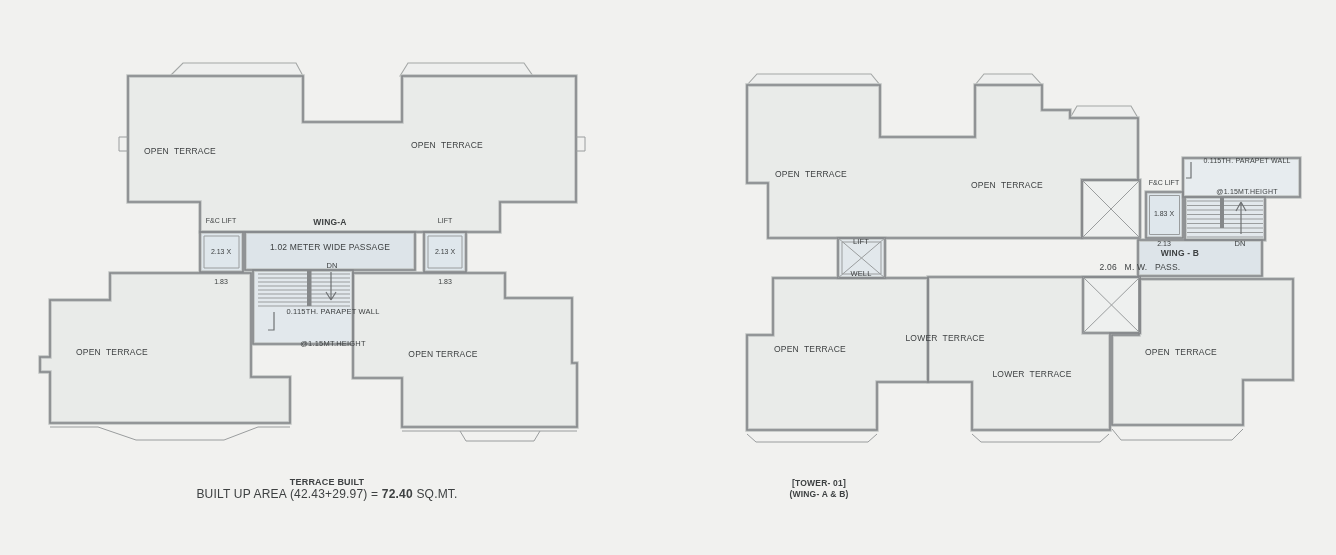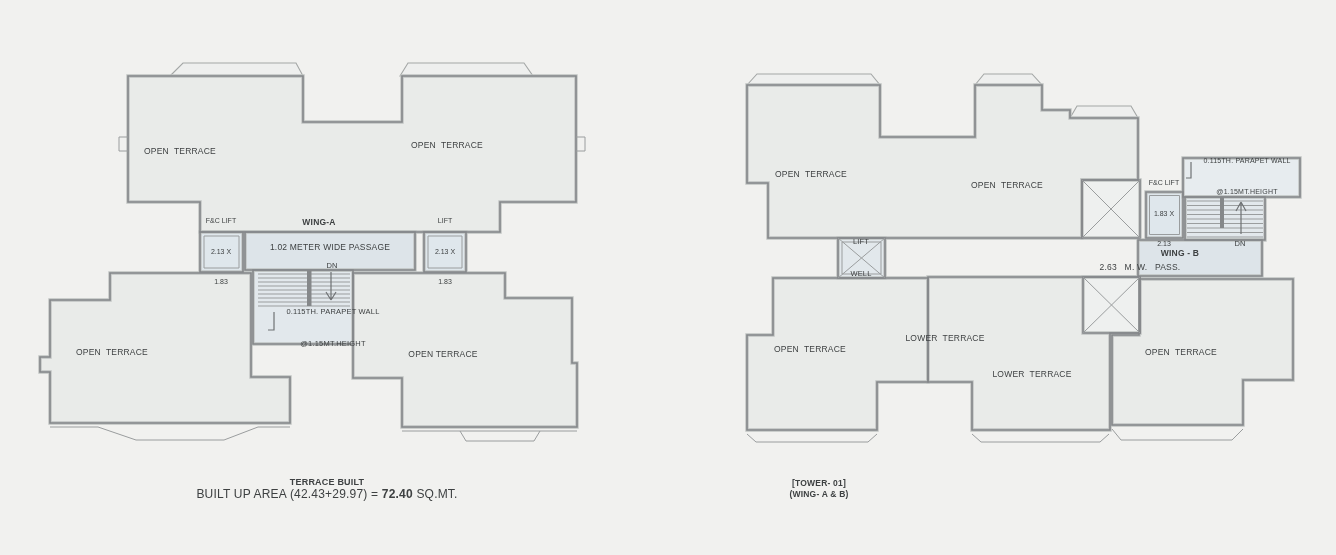--- a/index.html
+++ b/index.html
@@ -150,21 +150,21 @@
       <path d="M50,427 L98,427 L136,440 L224,440 L258,427 L290,427"></path>
       <path d="M402,431 H577 M460,431 L466,441 L534,441 L540,431"></path>
       <path d="M747,434 L756,442 L868,442 L877,434"></path>
       <path d="M972,434 L981,442 L1100,442 L1109,434"></path>
       <path d="M1112,429 L1121,440 L1232,440 L1243,429"></path>
     </g>
   </svg>
 
   <div class="lbl" style="left:180px;top:151px;">OPEN  TERRACE</div>
   <div class="lbl" style="left:447px;top:145px;">OPEN  TERRACE</div>
-  <div class="lbl bold" style="left:319px;top:222px;">WING-A</div>
+  <div class="lbl bold" style="left:330px;top:222px;">WING-A</div>
 
   <div class="lbl xs stack" style="left:221px;top:252px;">
     <div>F&amp;C LIFT</div>
     <div>2.13 X</div>
     <div>1.83</div>
   </div>
 
   <div class="lbl" style="left:330px;top:247px;">1.02 METER WIDE PASSAGE</div>
   <div class="lbl sm" style="left:332px;top:265px;">DN</div>
 
@@ -194,21 +194,21 @@
   </div>
 
   <div class="lbl xs stack" style="left:1164px;top:214px;">
     <div>F&amp;C LIFT</div>
     <div>1.83 X</div>
     <div>2.13</div>
   </div>
 
   <div class="lbl sm" style="left:1240px;top:243px;">DN</div>
   <div class="lbl bold" style="left:1180px;top:253px;">WING - B</div>
-  <div class="lbl" style="left:1140px;top:267px;">2.63   M. W.   PASS.</div>
+  <div class="lbl" style="left:1140px;top:267px;">2.06   M. W.   PASS.</div>
 
   <div class="lbl sm stack" style="left:861px;top:258px;">
     <div>LIFT</div>
     <div>WELL</div>
   </div>
 
   <div class="lbl" style="left:810px;top:349px;">OPEN  TERRACE</div>
   <div class="lbl" style="left:945px;top:338px;">LOWER  TERRACE</div>
   <div class="lbl" style="left:1032px;top:374px;">LOWER  TERRACE</div>
   <div class="lbl" style="left:1181px;top:352px;">OPEN  TERRACE</div>

